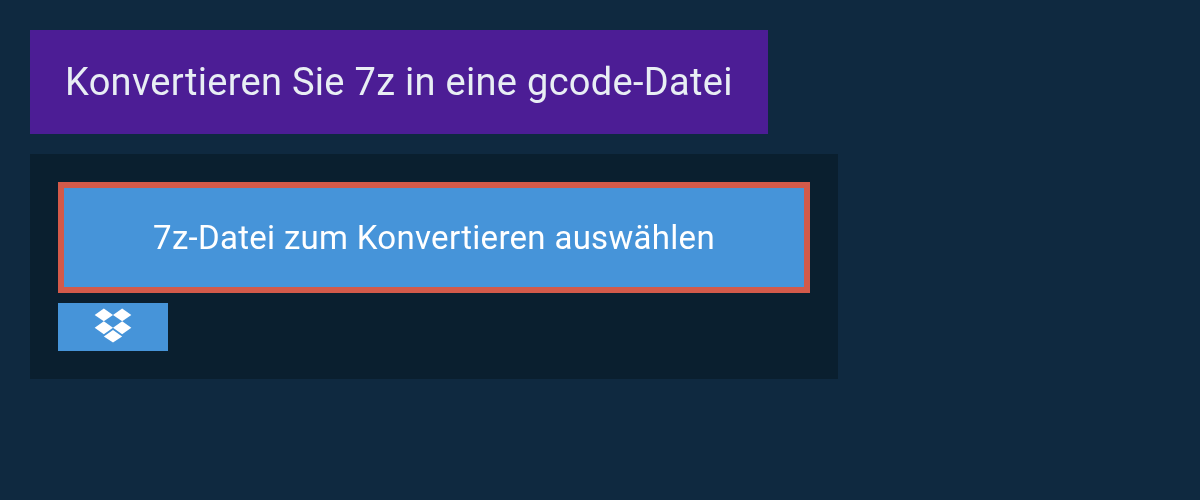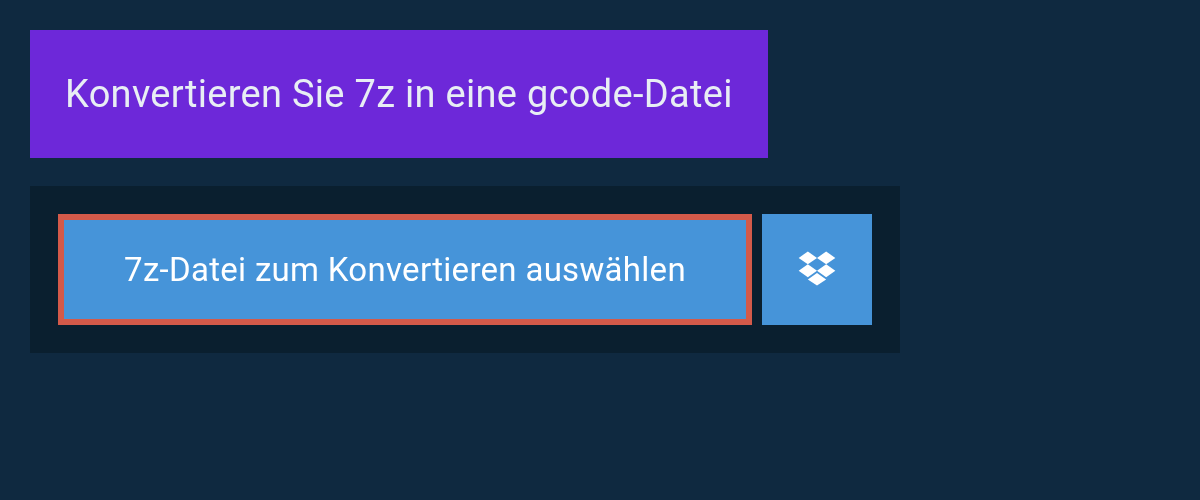--- a/index.html
+++ b/index.html
@@ -8,38 +8,39 @@
       box-sizing: border-box;
     }
     body {
       width: 1200px;
       height: 500px;
       background: #0f2940;
       font-family: -apple-system, BlinkMacSystemFont, "Segoe UI", Roboto, Helvetica, Arial, sans-serif;
       overflow: hidden;
     }
     .header-bar {
-      background: #6d28d9;
-      padding: 42px 35px;
+      background: #4c1d95;
+      padding: 30px 35px;
       display: inline-block;
-      margin: 30px 0 8px 30px;
+      margin: 30px 0 0 30px;
     }
     .header-title {
       color: #e8eef4;
       font-size: 38px;
       font-weight: 400;
       letter-spacing: 0.3px;
     }
     .panel {
       background: #0a1f2f;
       margin: 0 30px;
       padding: 28px;
       display: flex;
       gap: 10px;
-      width: 870px;
+      width: 808px;
+      flex-direction: column;
     }
     .choose-file-button {
       background: #4694d9;
       color: #ffffff;
       border: 6px solid #d35a4a;
       font-size: 33px;
       font-weight: 400;
       padding: 30px 40px;
       cursor: pointer;
       text-align: center;

